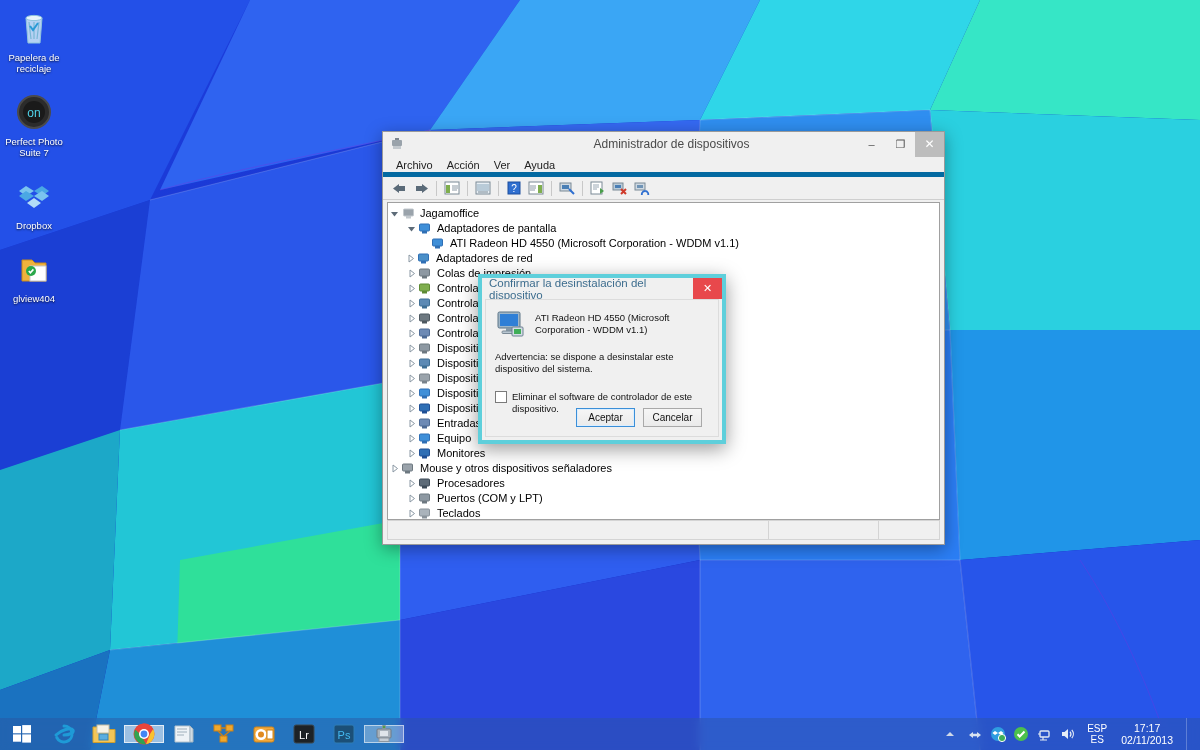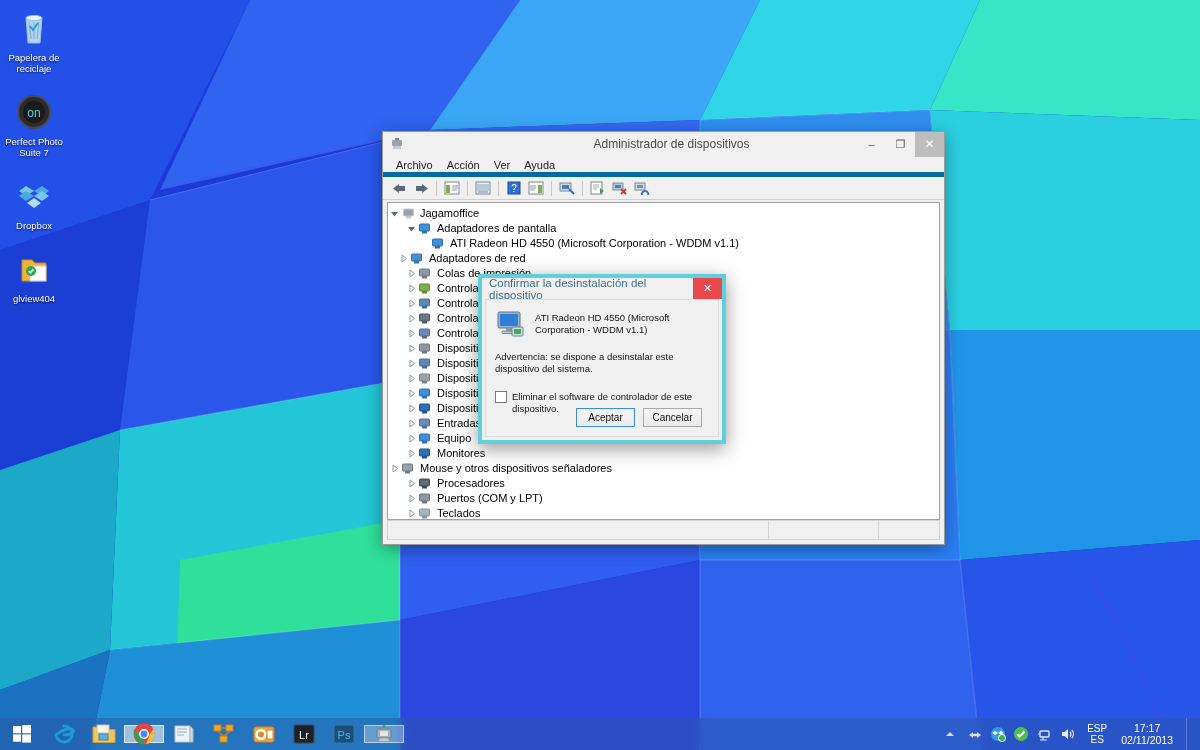--- a/index.html
+++ b/index.html
@@ -495,21 +495,21 @@
           <div class="tlabel">Adaptadores de pantalla</div>
         </div>
         <div class="tnode" style="padding-left: 30px;">
           <div class="tarrow"></div>
           <div class="ticon"><svg width="14" height="13" viewBox="0 0 14 13">
               <rect x="1.5" y="2" width="10" height="7" rx="1" fill="#3f8fd8" stroke="#2f6fb5"></rect>
               <rect x="4" y="9" width="5" height="2.5" fill="#2f6fb5"></rect>
             </svg></div>
           <div class="tlabel">ATI Radeon HD 4550 (Microsoft Corporation - WDDM v1.1)</div>
         </div>
-        <div class="tnode" style="padding-left: 9px;">
+        <div class="tnode" style="padding-left: 16px;">
           <div class="tarrow">
             <svg width="9" height="9" viewBox="0 0 9 9">
               <path d="M3,1 L7.5,4.5 L3,8 Z" fill="none" stroke="#8a98a4"></path>
             </svg>
           </div>
           <div class="ticon"><svg width="14" height="13" viewBox="0 0 14 13">
               <rect x="1.5" y="2" width="10" height="7" rx="1" fill="#4a8fc8" stroke="#2f6fb5"></rect>
               <rect x="4" y="9" width="5" height="2.5" fill="#2f6fb5"></rect>
             </svg></div>
           <div class="tlabel">Adaptadores de red</div>

